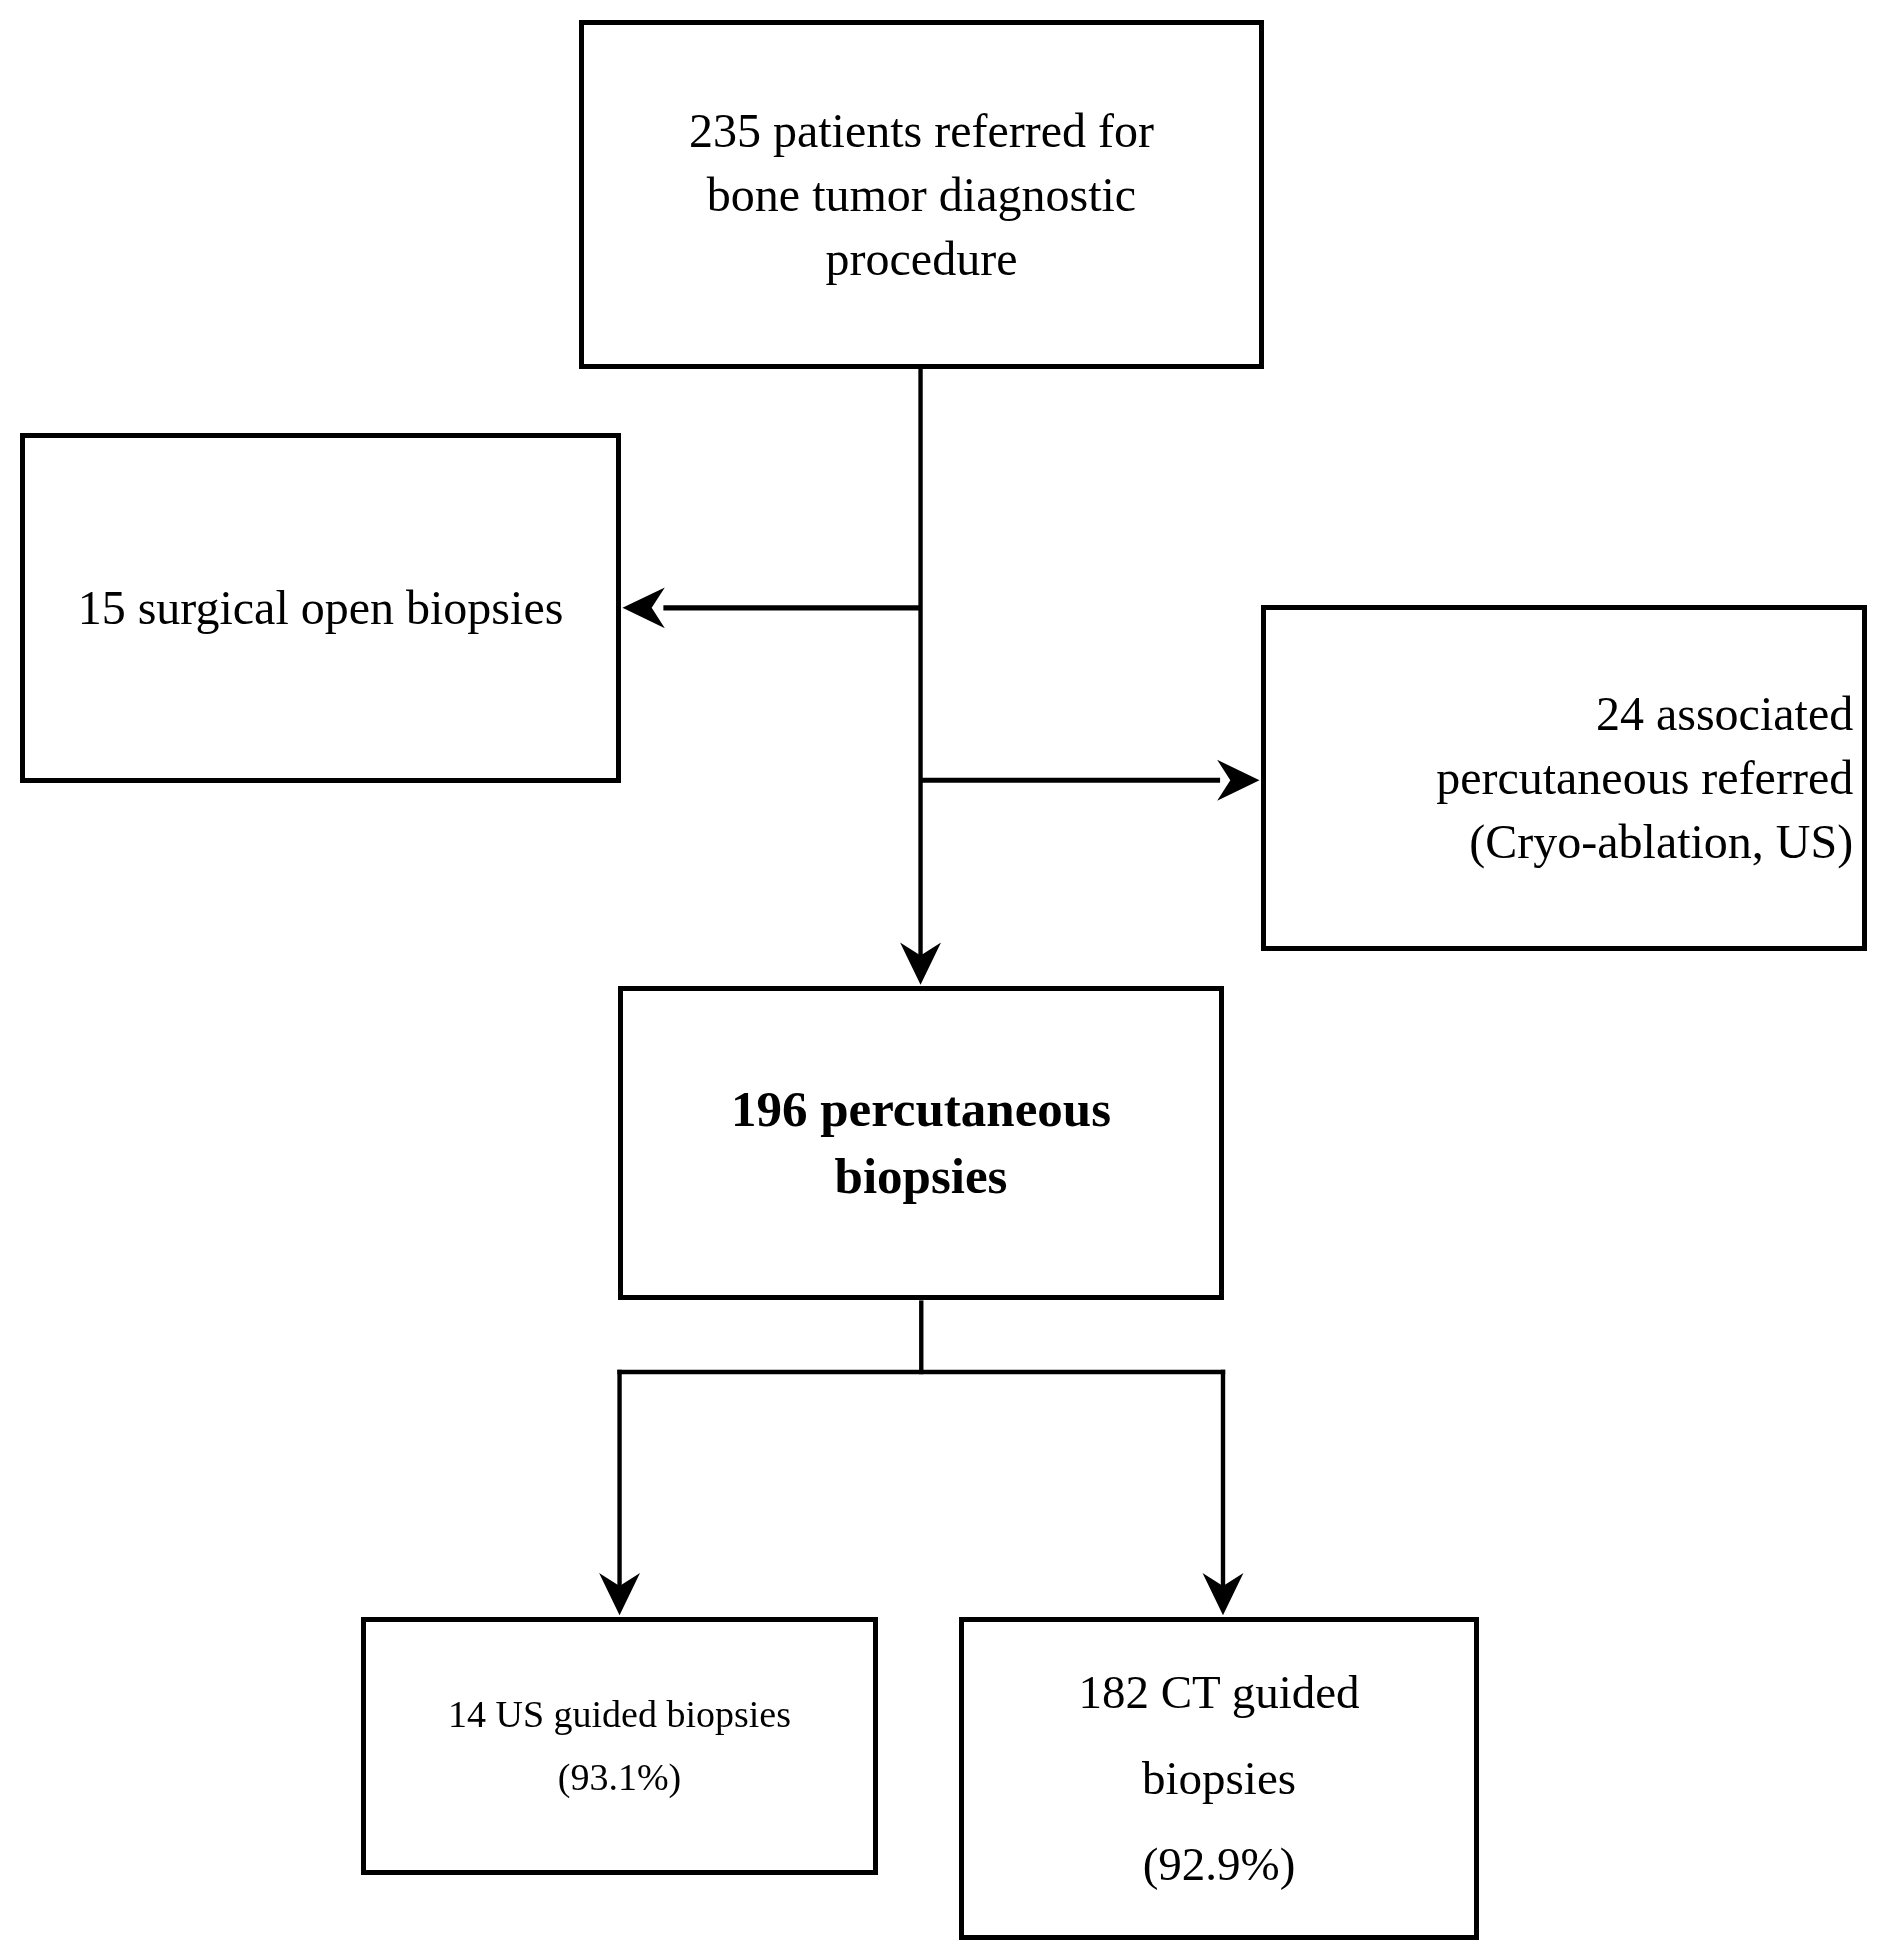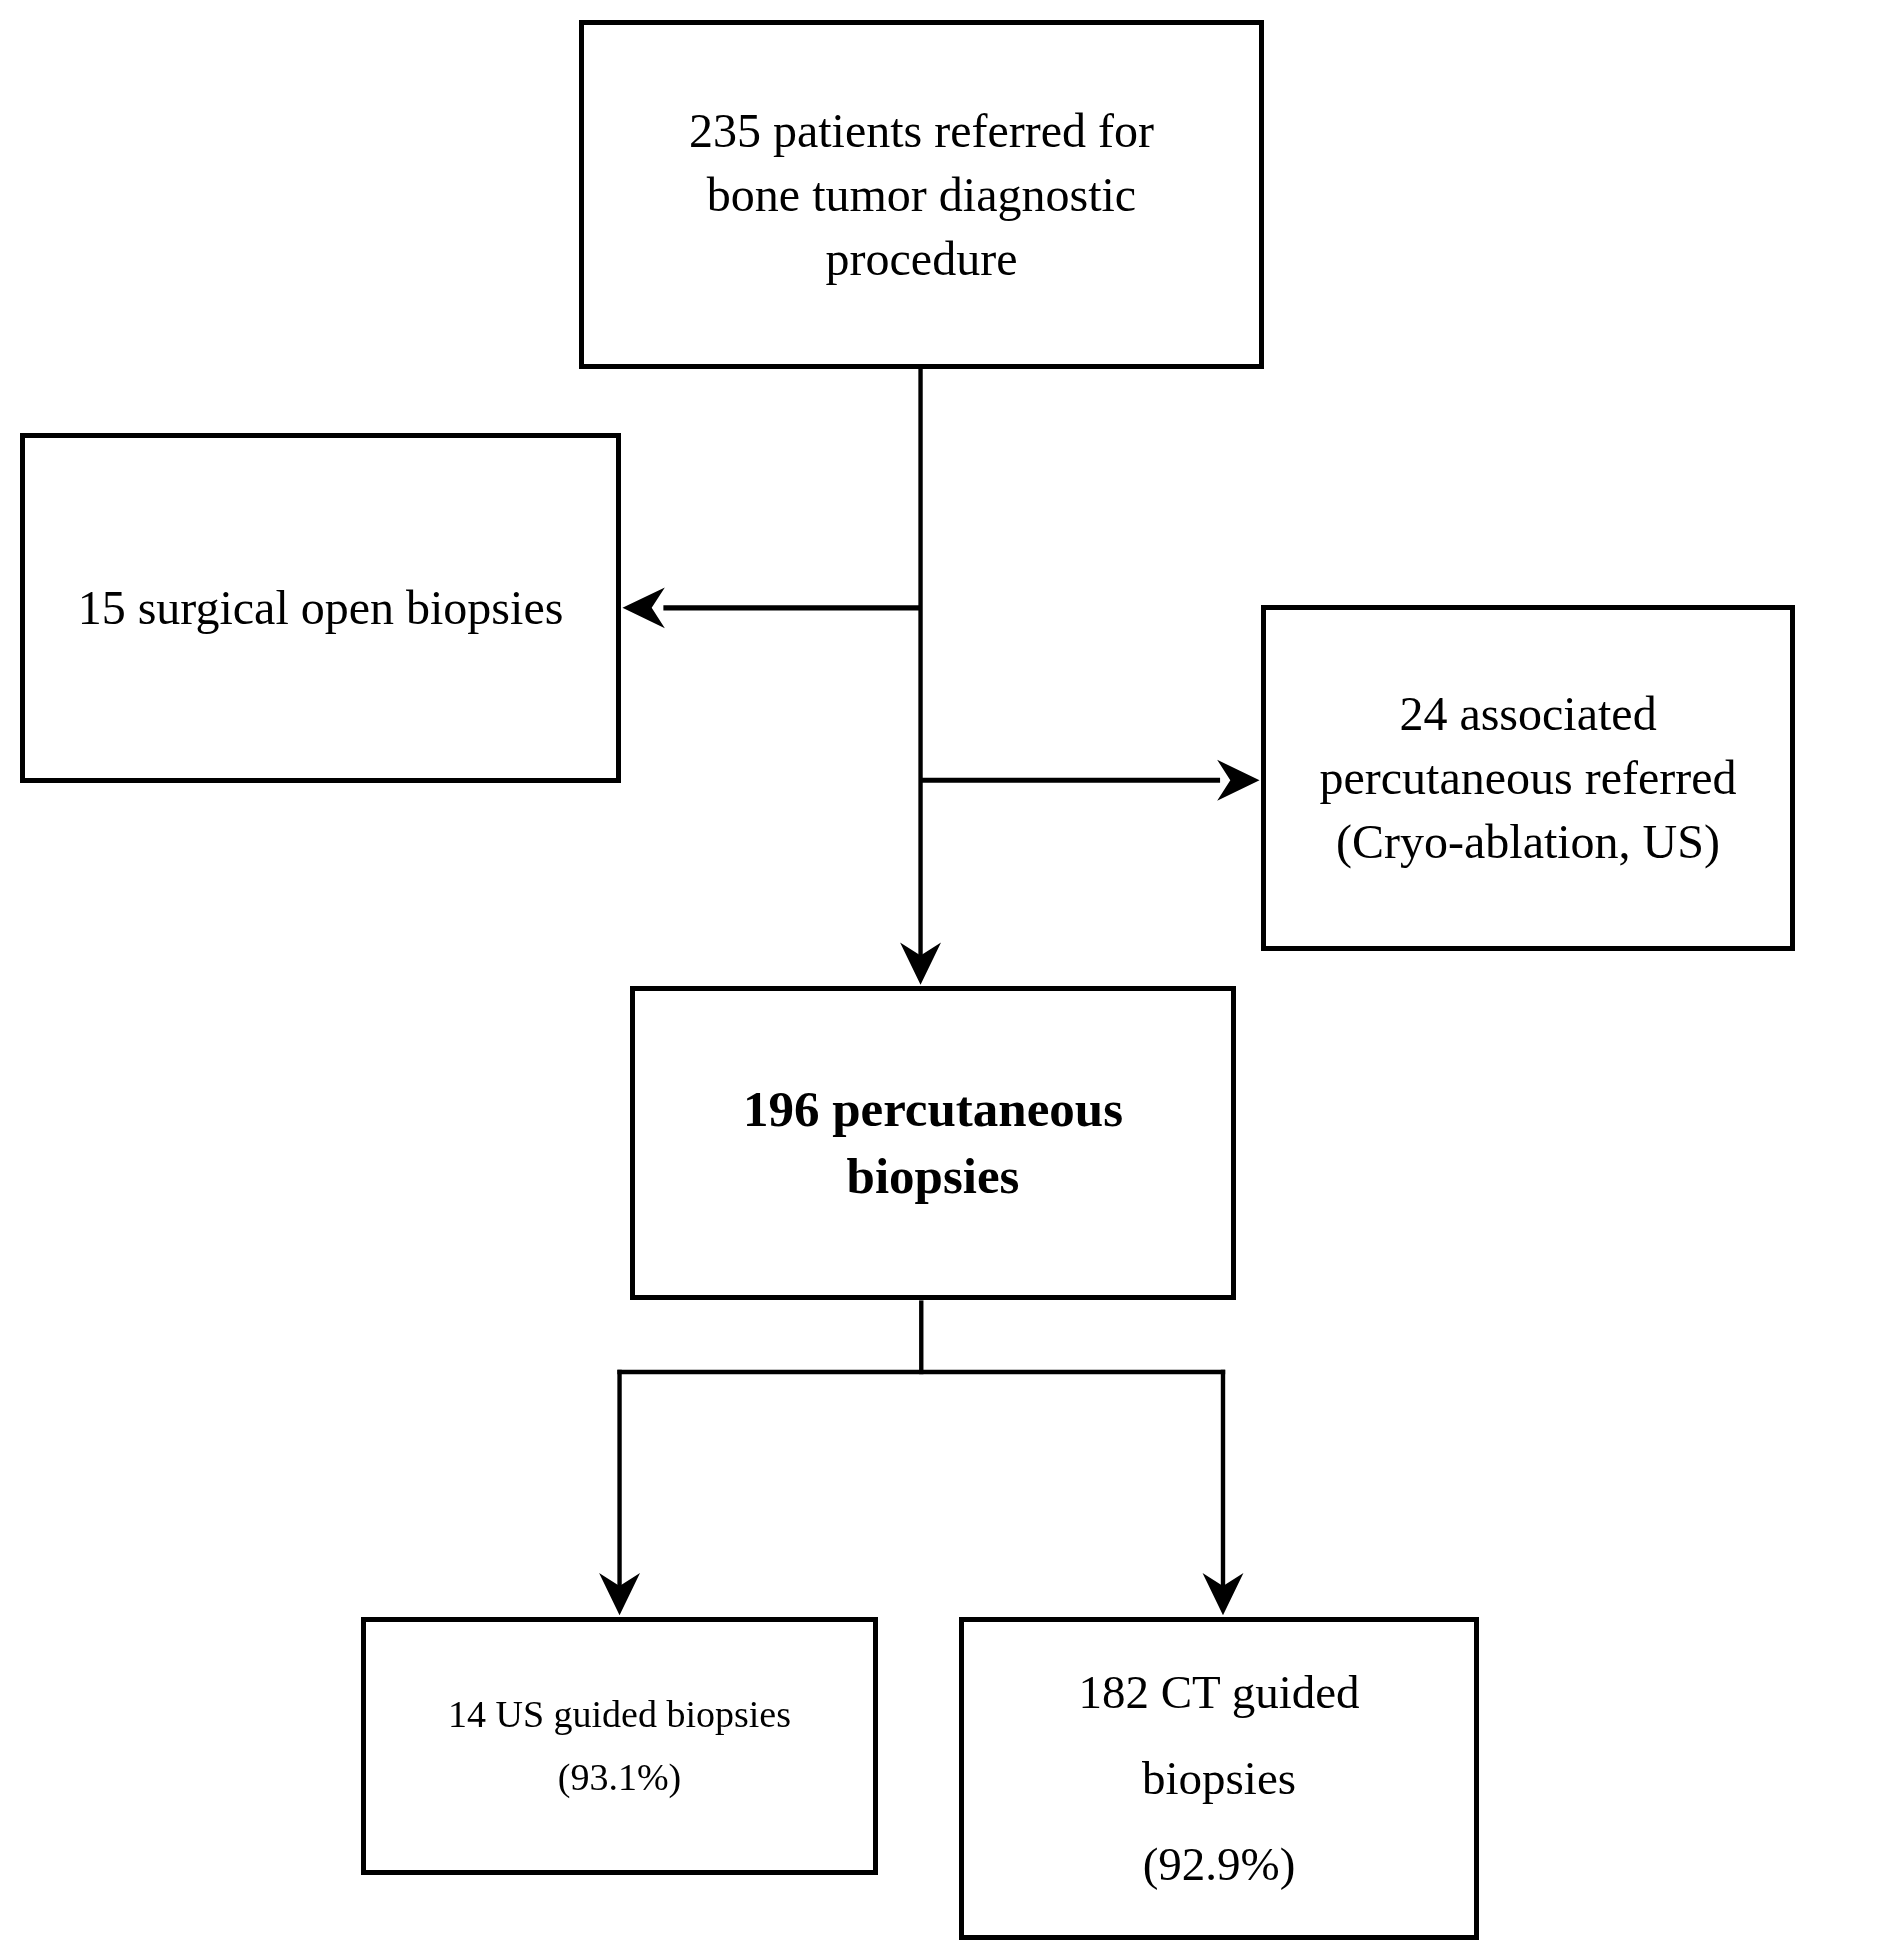--- a/index.html
+++ b/index.html
@@ -35,24 +35,24 @@
     align-items: center;
     text-align: center;
     padding: 0 8.8px;
   }
   .node .line {
     display: block;
     white-space: nowrap;
   }
   .node-referred   { left: 579px;  top: 20px;   width: 685px; height: 349px; font-size: 48px; line-height: 64px; }
   .node-surgical   { left: 20px;   top: 433px;  width: 601px; height: 350px; font-size: 48px; line-height: 64px; }
-  .node-therapy    { left: 1261px; top: 605px;  width: 534px; height: 346px; font-size: 48px; line-height: 64px; }
+  .node-therapy    { left: 1261px; top: 605px;  width: 606px; height: 346px; font-size: 48px; line-height: 64px; align-items: flex-end; }
   .node-percutaneous {
     left: 618px; top: 986px; width: 606px; height: 314px;
-    font-size: 51px; line-height: 67px; font-weight: bold; margin-left: 12px;
+    font-size: 51px; line-height: 67px; font-weight: bold;
   }
   .node-us  { left: 361px;  top: 1617px; width: 517px; height: 258px; font-size: 38px; line-height: 63px; border-width: 5.1px; align-items: center; }
   .node-ct  { left: 959px; top: 1617px; width: 520px; height: 323px; font-size: 47px; line-height: 63px; border-width: 5.1px; gap: 23px; }
 </style>
 </head>
 <body>
 
 <div class="canvas">
 
   <svg class="connector-layer" viewBox="0 0 2576 2676" xmlns="http://www.w3.org/2000/svg">

